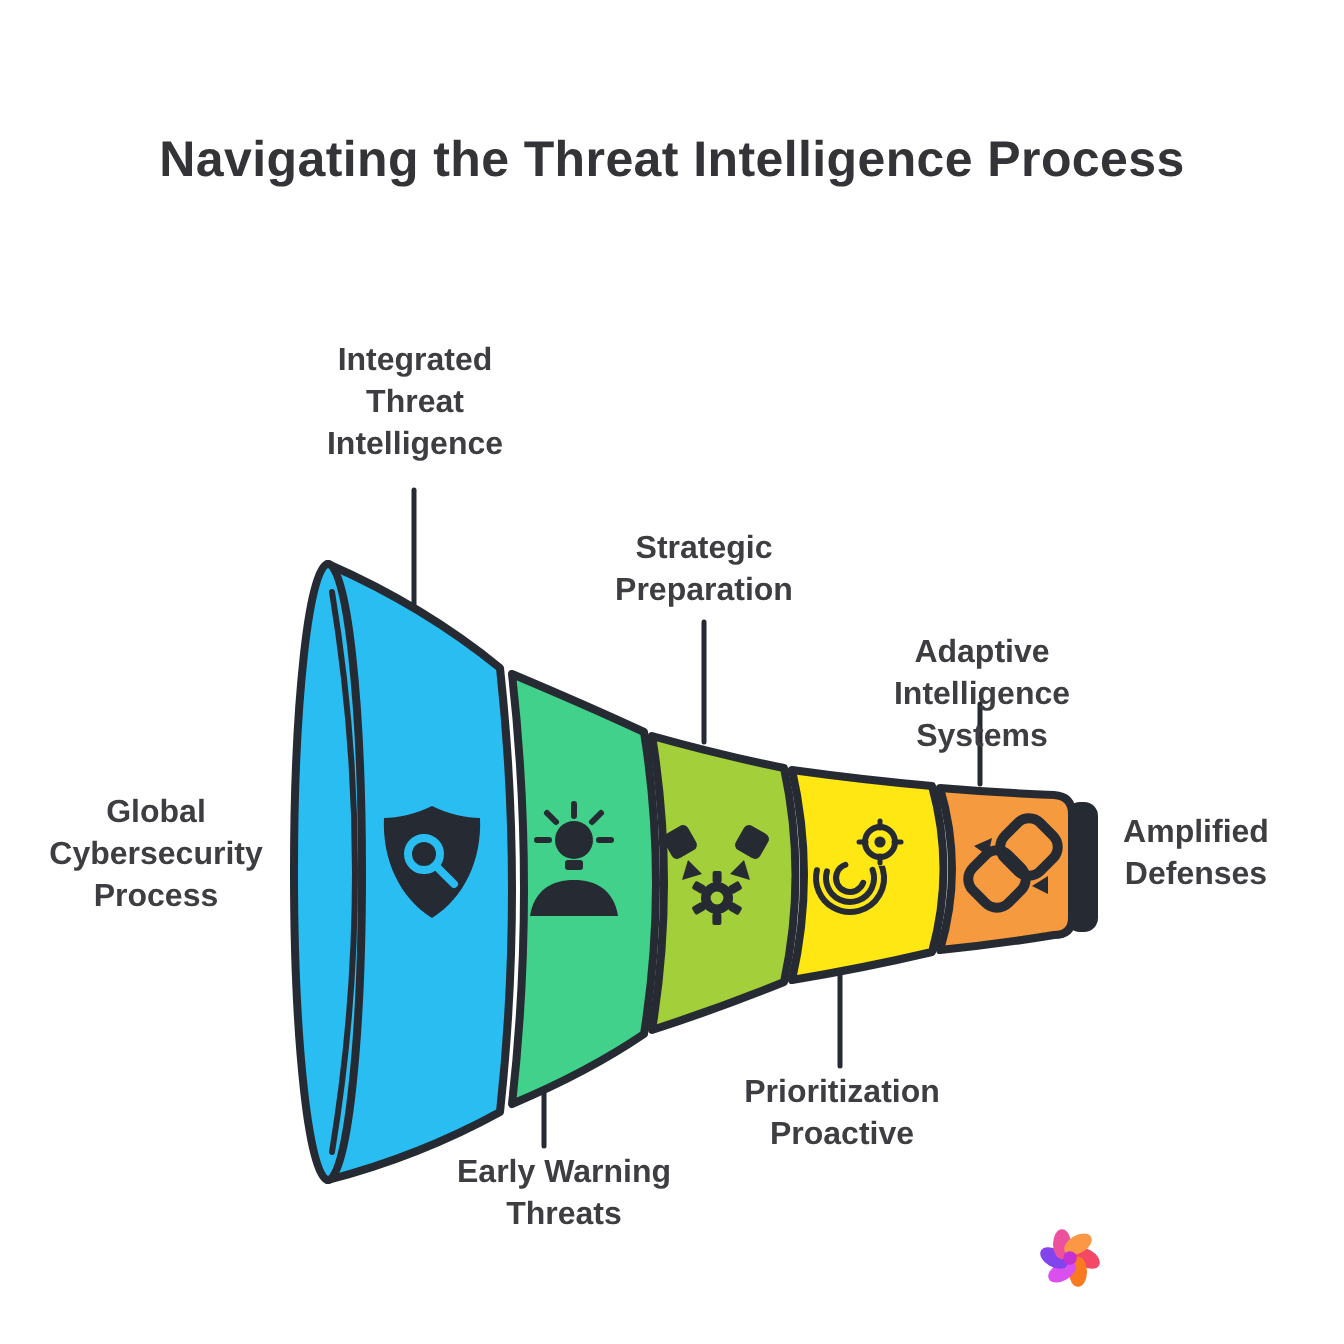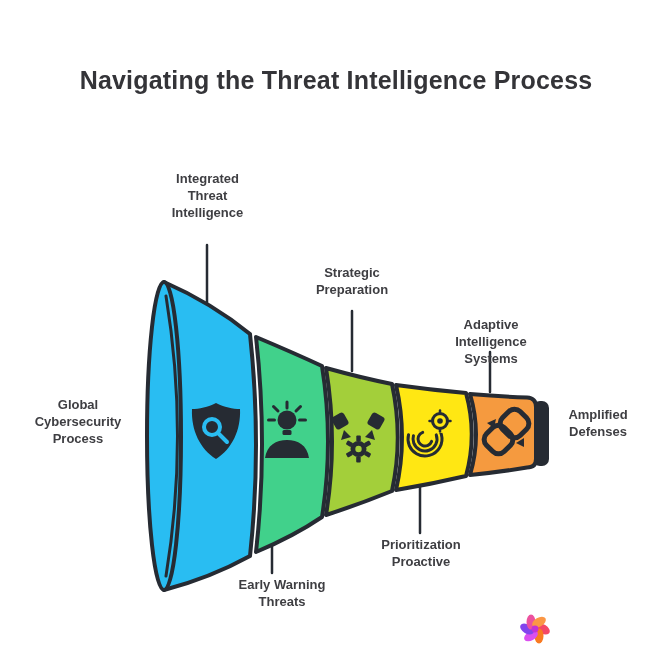--- a/index.html
+++ b/index.html
@@ -6,21 +6,21 @@
   .canvas{
     position:relative;width:672px;height:672px;background:#ffffff;
     font-family:"Liberation Sans",sans-serif;overflow:hidden;
   }
   .title{
     position:absolute;top:50px;left:0;width:672px;text-align:center;
     font-size:25px;font-weight:bold;color:#343438;letter-spacing:.2px;margin-top:16px;
   }
   svg.diagram{position:absolute;left:0;top:0;}
   .lbl{
-    position:absolute;font-size:13px;font-weight:bold;color:#3e3e42;
+    position:absolute;font-size:16px;font-weight:bold;color:#3e3e42;
     text-align:center;line-height:1.32;
   }
   .lbl span{display:block;}
   .lbl-top-left{left:130px;top:170px;width:155px;}
   .lbl-left{left:12px;top:396px;width:132px;}
   .lbl-top-middle{left:277px;top:264px;width:150px;}
   .lbl-top-right{left:415px;top:288px;width:152px;margin-top:28px;}
   .lbl-bottom-left{left:198px;top:576px;width:168px;}
   .lbl-bottom-middle{left:345px;top:536px;width:152px;}
   .lbl-right{left:548px;top:406px;width:100px;}

